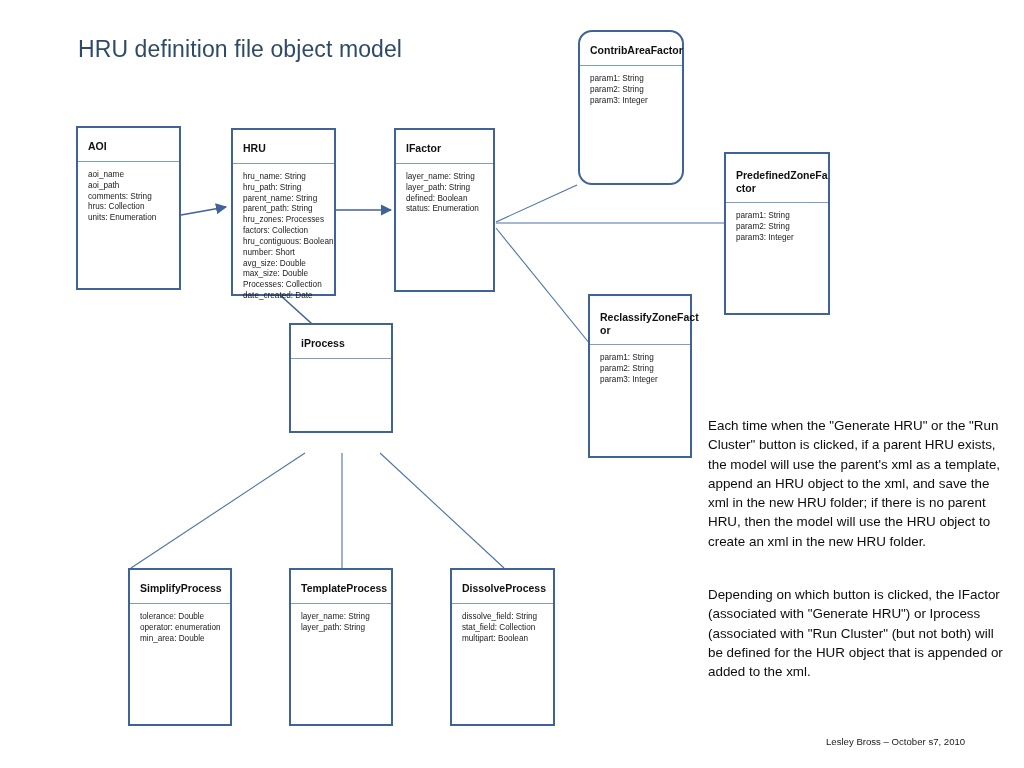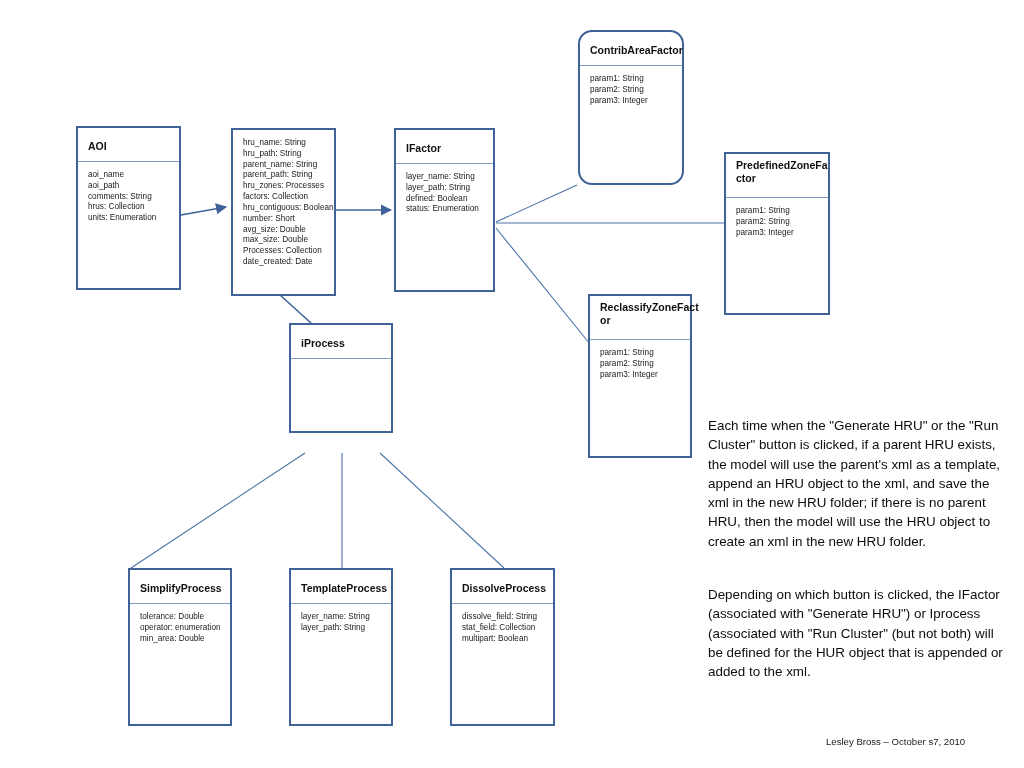--- a/index.html
+++ b/index.html
@@ -48,21 +48,21 @@
     font-size: 10.5px;
     font-weight: bold;
     color: #101010;
     padding: 12px 8px 6px 10px;
     border-bottom: 1px solid #7E9CC4;
     line-height: 1.28;
     min-height: 34px;
   }
   .uml-title.tall {
     min-height: 44px;
-    padding-top: 5px;
+    padding-top: 15px;
   }
   .uml-attrs {
     flex: 1 1 auto;
     padding: 8px 6px 18px 10px;
     font-size: 8.2px;
     color: #1a1a1a;
     line-height: 1.32;
   }
   .uml-attrs div {
     white-space: nowrap;
@@ -111,33 +111,35 @@
 
     <line x1="496" y1="228" x2="590" y2="344" stroke="#4A72A8" stroke-width="1.1"></line>
 
     <line x1="305" y1="453" x2="131" y2="568" stroke="#4A72A8" stroke-width="1.1"></line>
 
     <line x1="342" y1="453" x2="342" y2="568" stroke="#4A72A8" stroke-width="1.1"></line>
 
     <line x1="380" y1="453" x2="504" y2="568" stroke="#4A72A8" stroke-width="1.1"></line>
   </svg>
 
+  <div class="page-title">HRU definition file object model</div>
 
   <div class="umlbox" style="left:76px; top:126px; width:105px; height:164px;">
     <div class="uml-title">AOI</div>
     <div class="uml-attrs">
       <div>aoi_name</div>
       <div>aoi_path</div>
       <div>comments: String</div>
       <div>hrus: Collection</div>
       <div>units: Enumeration</div>
     </div>
   </div>
 
   <div class="umlbox" style="left:231px; top:128px; width:105px; height:168px;">
+    <div class="uml-title">HRU</div>
     <div class="uml-attrs">
       <div>hru_name: String</div>
       <div>hru_path: String</div>
       <div>parent_name: String</div>
       <div>parent_path: String</div>
       <div>hru_zones: Processes</div>
       <div>factors: Collection</div>
       <div>hru_contiguous: Boolean</div>
       <div>number: Short</div>
       <div>avg_size: Double</div>

